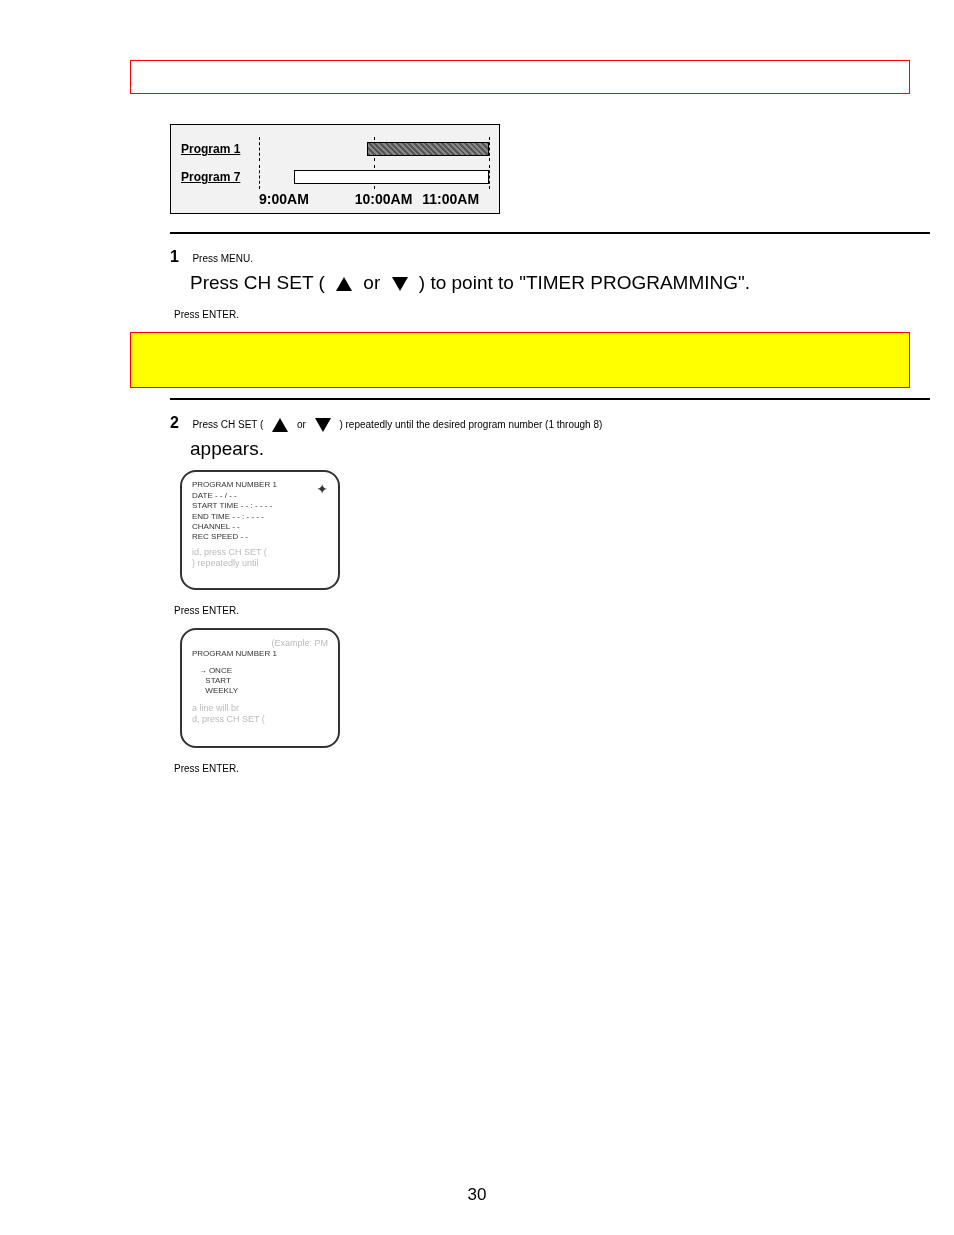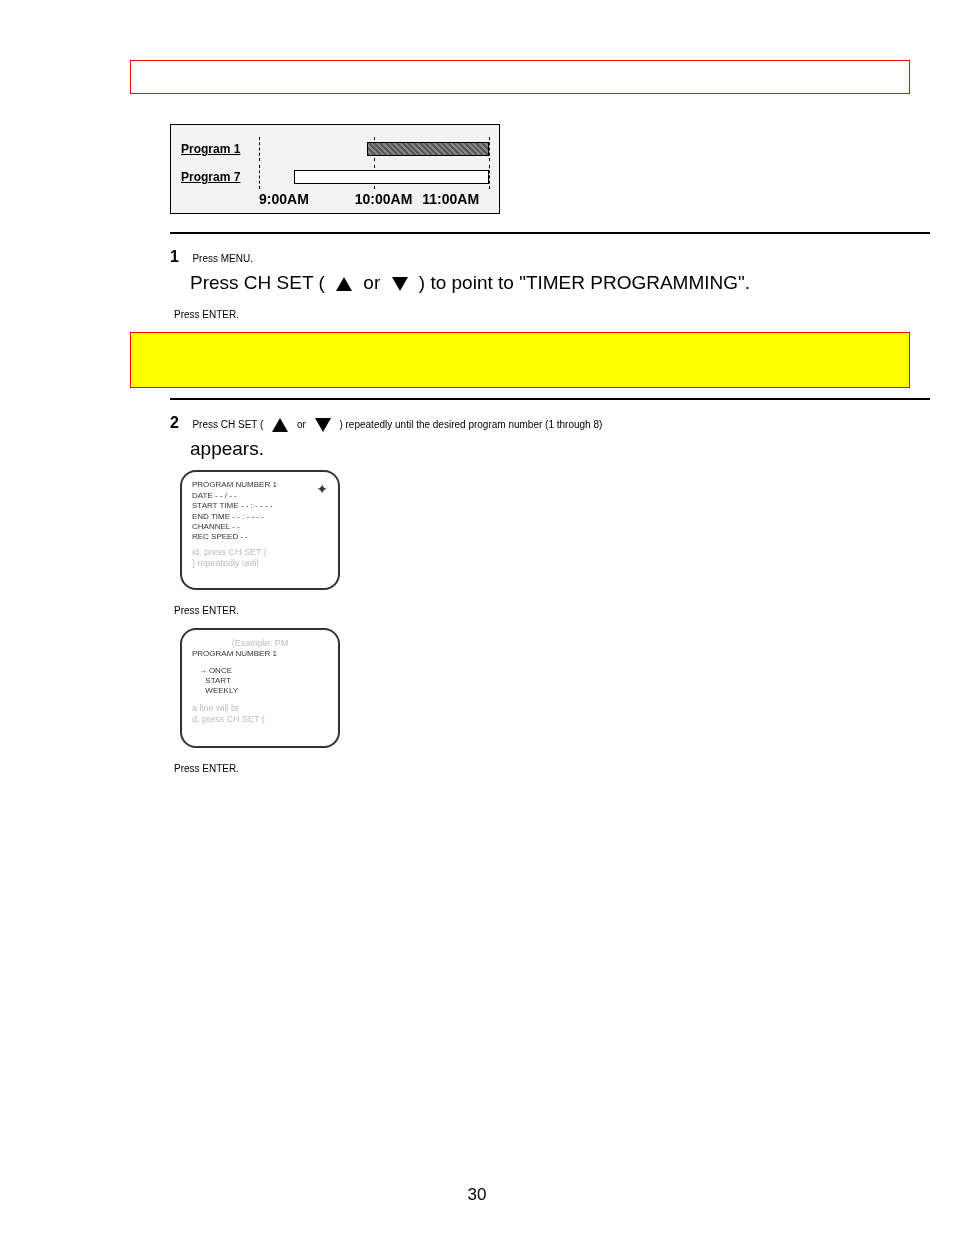--- a/index.html
+++ b/index.html
@@ -160,21 +160,21 @@
     <div>REC SPEED    - -</div>
     <div class="faint" style="margin-top:4px">id, press CH SET (<br>) repeatedly until</div>
   </div>
 
   <div class="step">
     <span class="txt" style="margin-left:4px">Press ENTER.</span>
   </div>
 
 
   <div class="osd">
-    <div class="faint" style="text-align:center">(Example: PM</div>
+    <div class="faint" style="text-align:right">(Example: PM</div>
     <div>PROGRAM NUMBER   1</div>
     <div style="height:6px"></div>
     <div>&nbsp;&nbsp;&nbsp;→ <span>ONCE</span></div>
     <div>&nbsp;&nbsp;&nbsp;&nbsp;&nbsp;&nbsp;<span>START</span></div>
     <div>&nbsp;&nbsp;&nbsp;&nbsp;&nbsp;&nbsp;<span>WEEKLY</span></div>
     <div class="faint" style="margin-top:6px">a line will br<br>d, press CH SET (</div>
   </div>
 
   <div class="step">
     <span class="txt" style="margin-left:4px">Press ENTER.</span>

